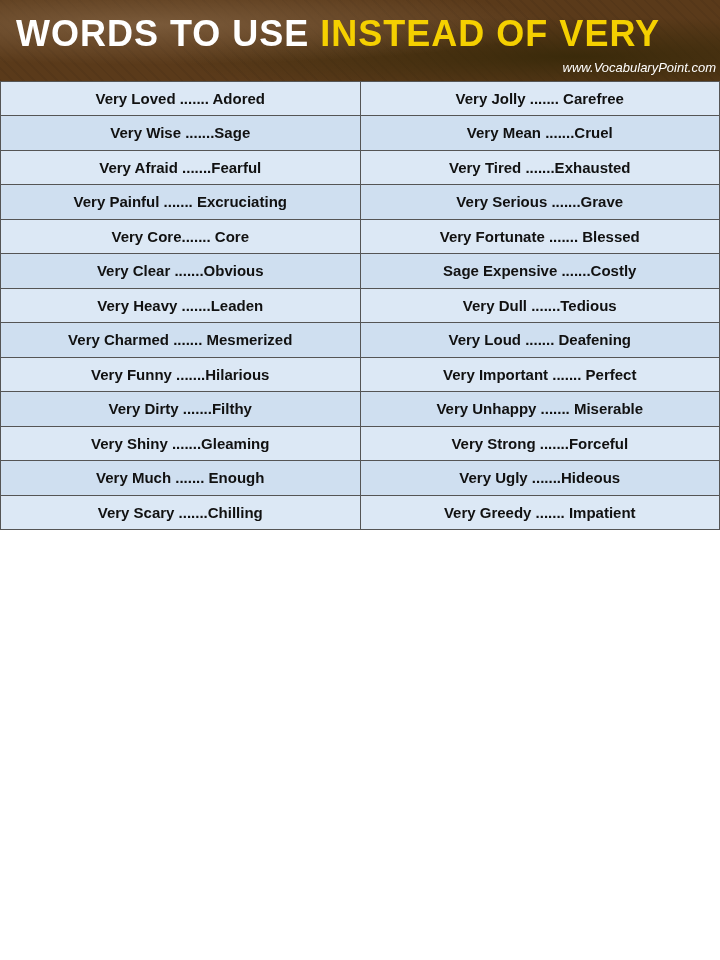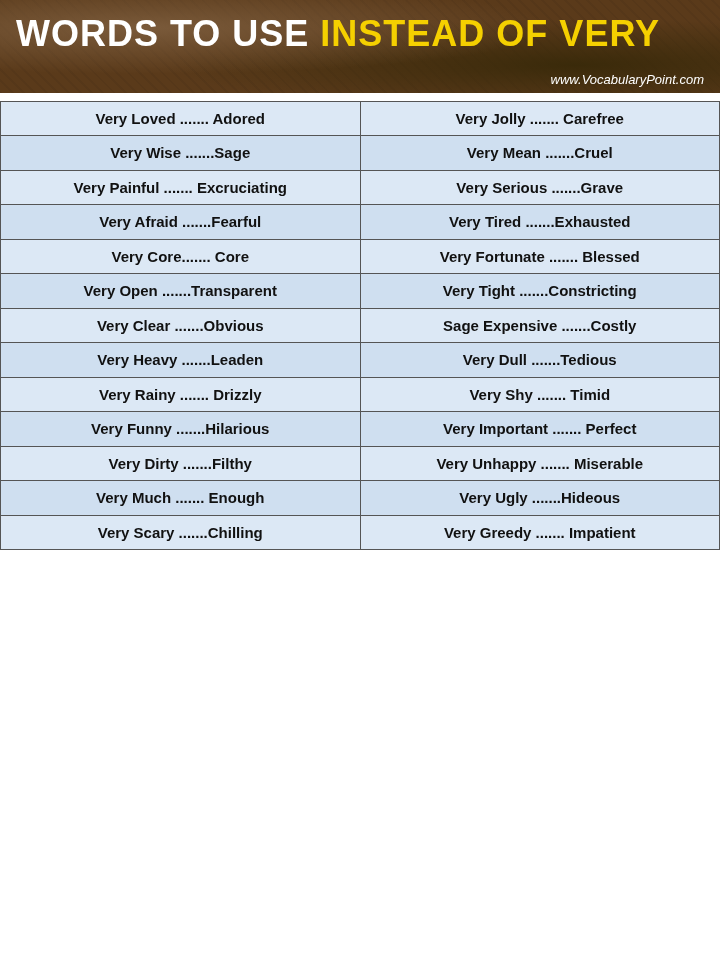--- a/index.html
+++ b/index.html
@@ -9,21 +9,21 @@
       font-family: Arial, sans-serif;
       background: #fff;
     }
 
     .header {
       background: #5a3a1a;
       background-image: 
         radial-gradient(ellipse at 20% 30%, #7a5a3a 0%, transparent 50%),
         radial-gradient(ellipse at 80% 70%, #3a2a0a 0%, transparent 50%),
         repeating-linear-gradient(45deg, rgba(0,0,0,0.05) 0px, rgba(0,0,0,0.05) 2px, transparent 2px, transparent 8px);
-      padding: 14px 16px 6px 16px;
+      padding: 14px 4px 6px 16px;
       text-align: left;
     }
 
     .header-title {
       font-size: 36px;
       font-weight: 900;
       color: #ffffff;
       text-transform: uppercase;
       letter-spacing: 1px;
       line-height: 1.1;
@@ -31,31 +31,30 @@
 
     .header-title .instead {
       color: #f5d000;
     }
 
     .header-subtitle {
       text-align: right;
       color: #ffffff;
       font-size: 13px;
       font-style: italic;
-      margin-top: 18px;
+      margin-top: 6px;
     }
 
     .table-container {
       width: 100%;
     }
 
     table {
       width: 100%;
       border-collapse: collapse;
-      margin-top: 8px;
     }
 
     td {
       border: 1.5px solid #555;
       padding: 7px 10px;
       text-align: center;
       font-size: 15px;
       font-weight: bold;
       color: #111;
       background: #dce8f5;
@@ -82,54 +81,54 @@
     <tbody id="table-body">
     <tr>
           <td>Very Loved ....... Adored</td>
           <td>Very Jolly ....... Carefree</td>
         </tr>
         <tr>
           <td>Very Wise .......Sage</td>
           <td>Very Mean .......Cruel</td>
         </tr>
         <tr>
+          <td>Very Afraid .......Fearful</td>
+          <td>Very Tired .......Exhausted</td>
+        </tr>
+        <tr>
           <td>Very Painful ....... Excruciating</td>
           <td>Very Serious .......Grave</td>
         </tr>
         <tr>
-          <td>Very Afraid .......Fearful</td>
-          <td>Very Tired .......Exhausted</td>
-        </tr>
-        <tr>
           <td>Very Core....... Core</td>
           <td>Very Fortunate ....... Blessed</td>
-        </tr>
-        <tr>
-          <td>Very Open .......Transparent</td>
-          <td>Very Tight .......Constricting</td>
         </tr>
         <tr>
           <td>Very Clear .......Obvious</td>
           <td>Sage Expensive .......Costly</td>
         </tr>
         <tr>
           <td>Very Heavy .......Leaden</td>
           <td>Very Dull .......Tedious</td>
         </tr>
         <tr>
-          <td>Very Rainy ....... Drizzly</td>
-          <td>Very Shy ....... Timid</td>
+          <td>Very Charmed ....... Mesmerized</td>
+          <td>Very Loud ....... Deafening</td>
         </tr>
         <tr>
           <td>Very Funny .......Hilarious</td>
           <td>Very Important ....... Perfect</td>
         </tr>
         <tr>
           <td>Very Dirty .......Filthy</td>
           <td>Very Unhappy ....... Miserable</td>
+        </tr>
+        <tr>
+          <td>Very Shiny .......Gleaming</td>
+          <td>Very Strong .......Forceful</td>
         </tr>
         <tr>
           <td>Very Much ....... Enough</td>
           <td>Very Ugly .......Hideous</td>
         </tr>
         <tr>
           <td>Very Scary .......Chilling</td>
           <td>Very Greedy ....... Impatient</td>
         </tr>
       </tbody>

